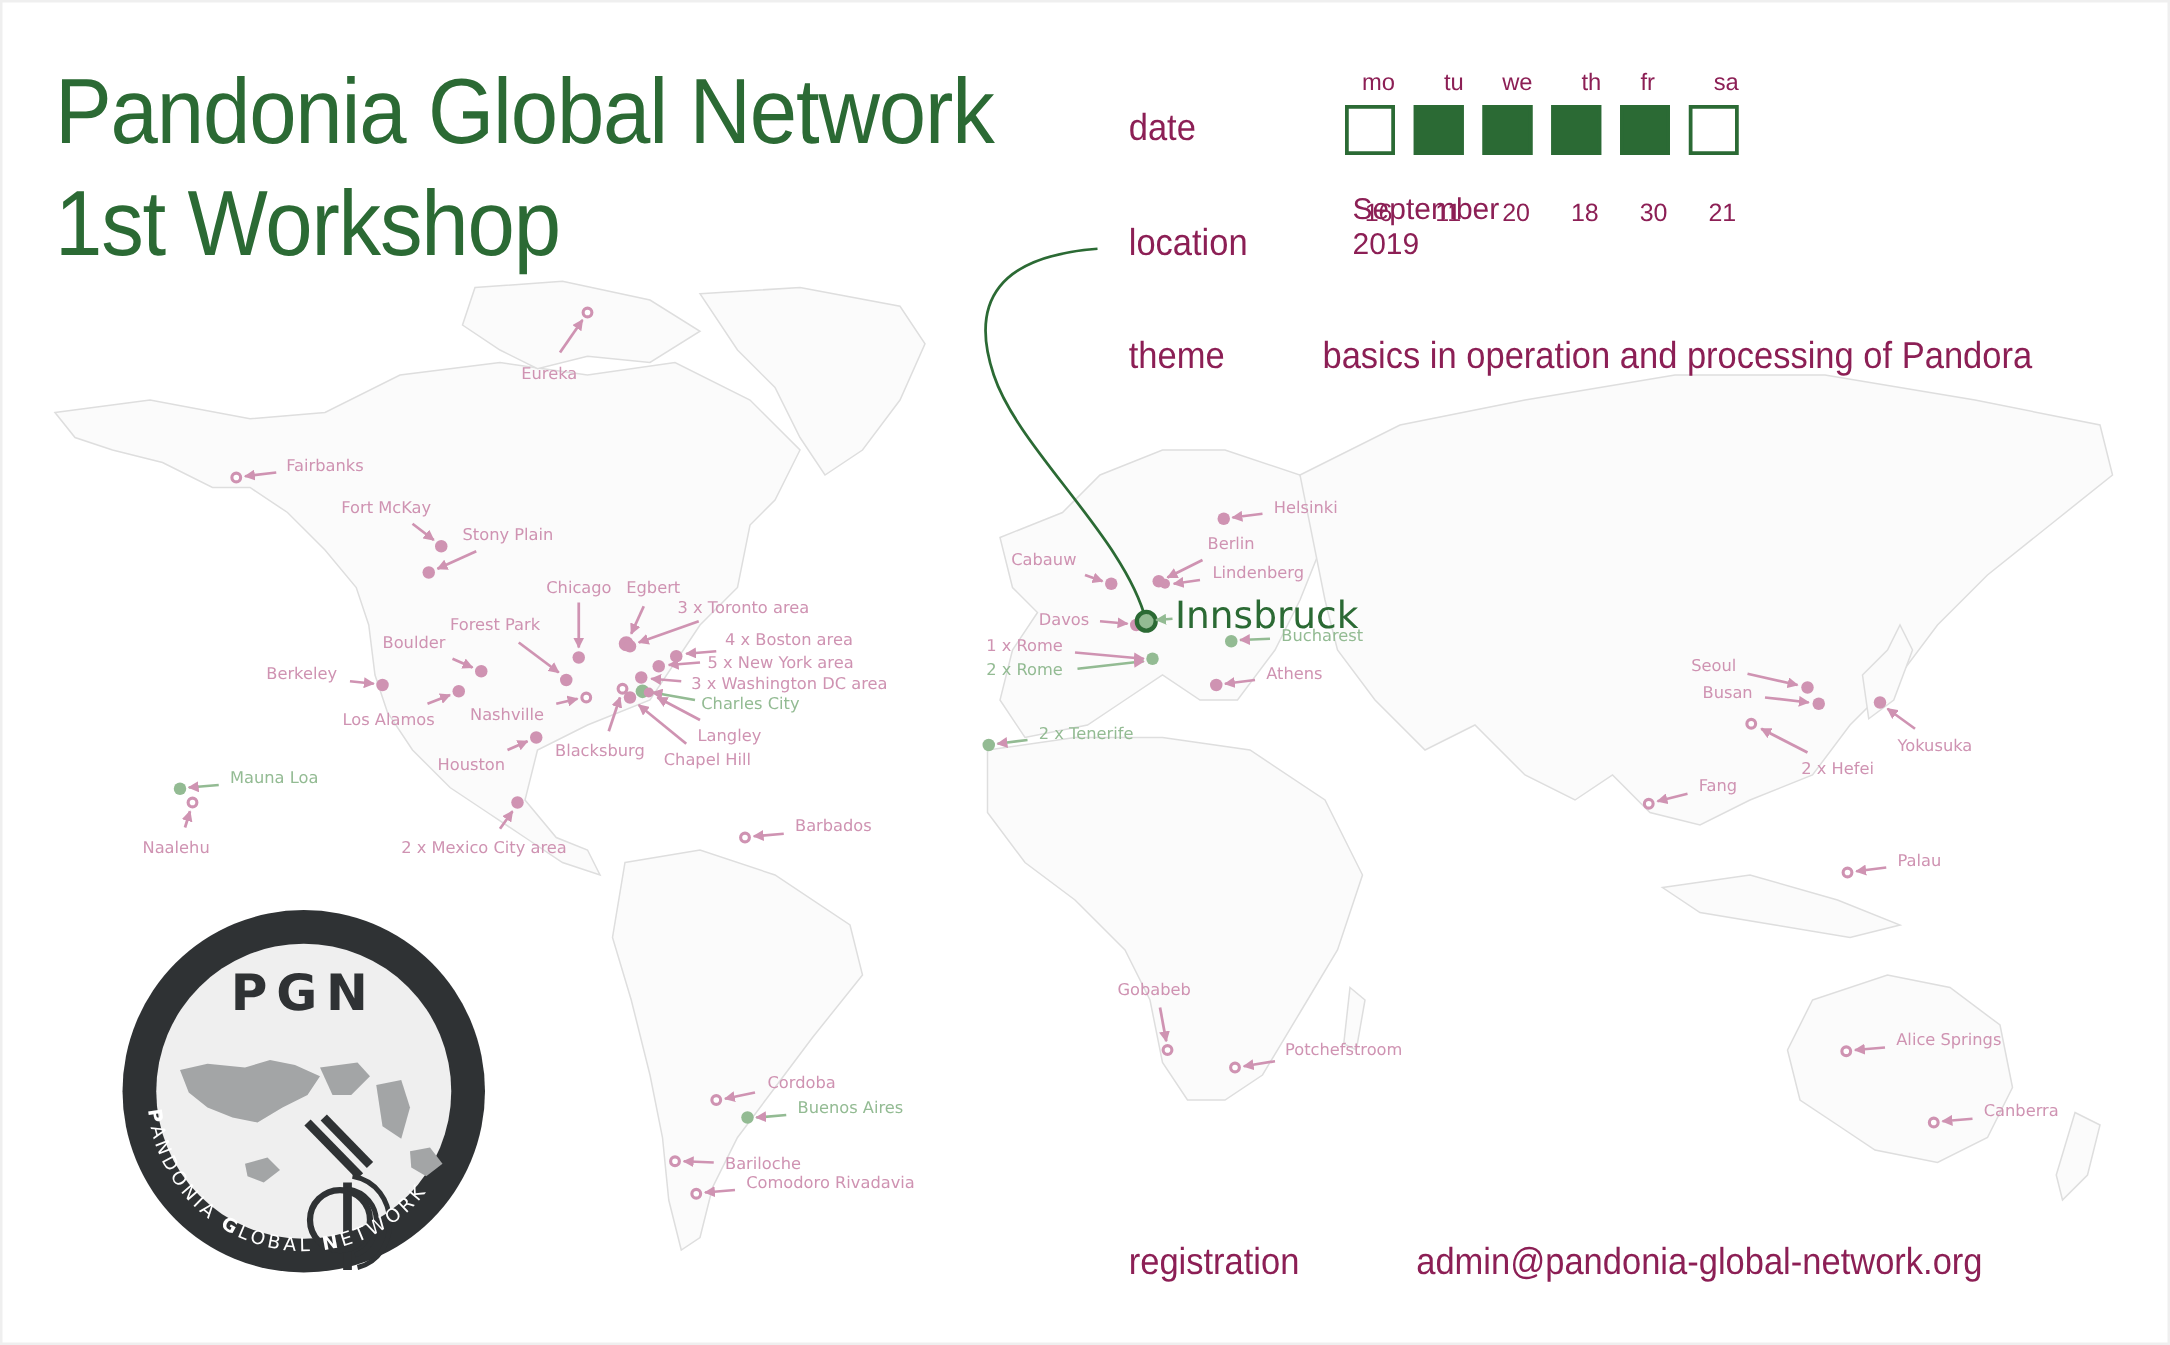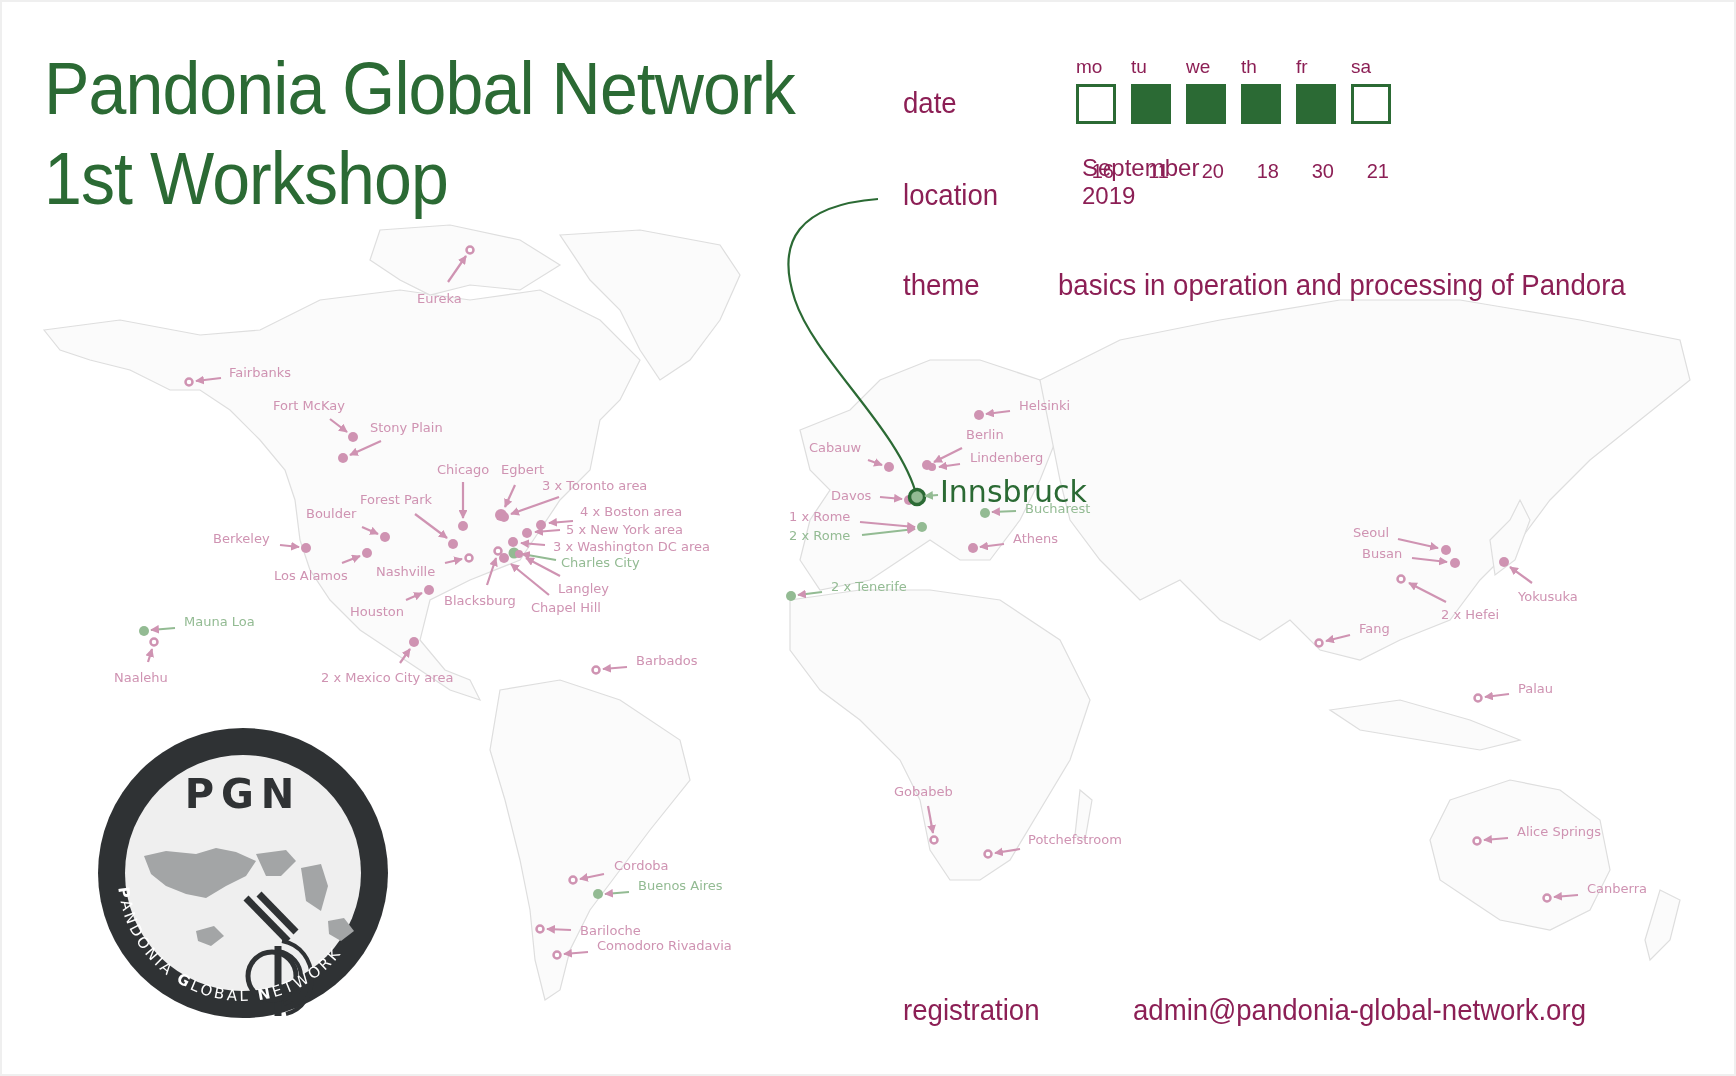--- a/index.html
+++ b/index.html
@@ -9,21 +9,21 @@
            border:2px solid #efefef; }
   .title { position:absolute; left:44px; color:#2b6a34; font-weight:300;
            font-family:"Liberation Sans", sans-serif; letter-spacing:-1px;
            transform:scaleX(0.92); transform-origin:left top; }
   .title b { font-weight:400; }
   .t1 { top:46px; font-size:74px; }
   .t2 { top:136px; font-size:74px; }
   .lbl { position:absolute; color:#8c1f55; font-size:30px;
          font-family:"Liberation Sans", sans-serif; transform:scaleX(0.92); transform-origin:left top; }
   .cal { position:absolute; left:1076px; top:56px; }
-  .day { position:absolute; width:40px; text-align:left; color:#8c1f55; font-size:19px; }
+  .day { position:absolute; width:40px; text-align:right; color:#8c1f55; font-size:19px; }
   .box { position:absolute; width:34px; height:34px; border:3px solid #2b6a34; box-sizing:content-box; }
   .box.on { background:#2b6a34; }
   .box.off { background:#ffffff; }
   .num { position:absolute; width:40px; text-align:right; color:#8c1f55; font-size:20px;margin-top:34px; }
   .month { position:absolute; color:#8c1f55; font-size:24px; }
   .map { position:absolute; left:0; top:0; width:1736px; height:1076px; }
   .city { font-family:"DejaVu Sans", sans-serif; font-size:13px; }
   .innsbruck { font-family:"DejaVu Sans", sans-serif; font-size:30px; fill:#2b6a34; }
 </style>
 </head>
@@ -377,21 +377,21 @@
 <div class="lbl" style="left:903px;top:268px;">theme</div>
 <div class="lbl" style="left:1058px;top:268px;">basics in operation and processing of Pandora</div>
 <div class="lbl" style="left:903px;top:993px;">registration</div>
 <div class="lbl" style="left:1133px;top:993px;">admin@pandonia-global-network.org</div>
 
 <div class="cal">
   <div class="day" style="left:0px;top:0;">mo</div>
   <div class="day" style="left:55px;top:0;">tu</div>
   <div class="day" style="left:110px;top:0;">we</div>
   <div class="day" style="left:165px;top:0;">th</div>
-  <div class="day" style="left:220px;top:0;">fr</div>
+  <div class="day" style="left:208px;top:0;">fr</div>
   <div class="day" style="left:275px;top:0;">sa</div>
 
   <div class="box off" style="left:0px;top:28px;"></div>
   <div class="box on" style="left:55px;top:28px;"></div>
   <div class="box on" style="left:110px;top:28px;"></div>
   <div class="box on" style="left:165px;top:28px;"></div>
   <div class="box on" style="left:220px;top:28px;"></div>
   <div class="box off" style="left:275px;top:28px;"></div>
 
   <div class="num" style="left:-2px;top:70px;">16</div>

